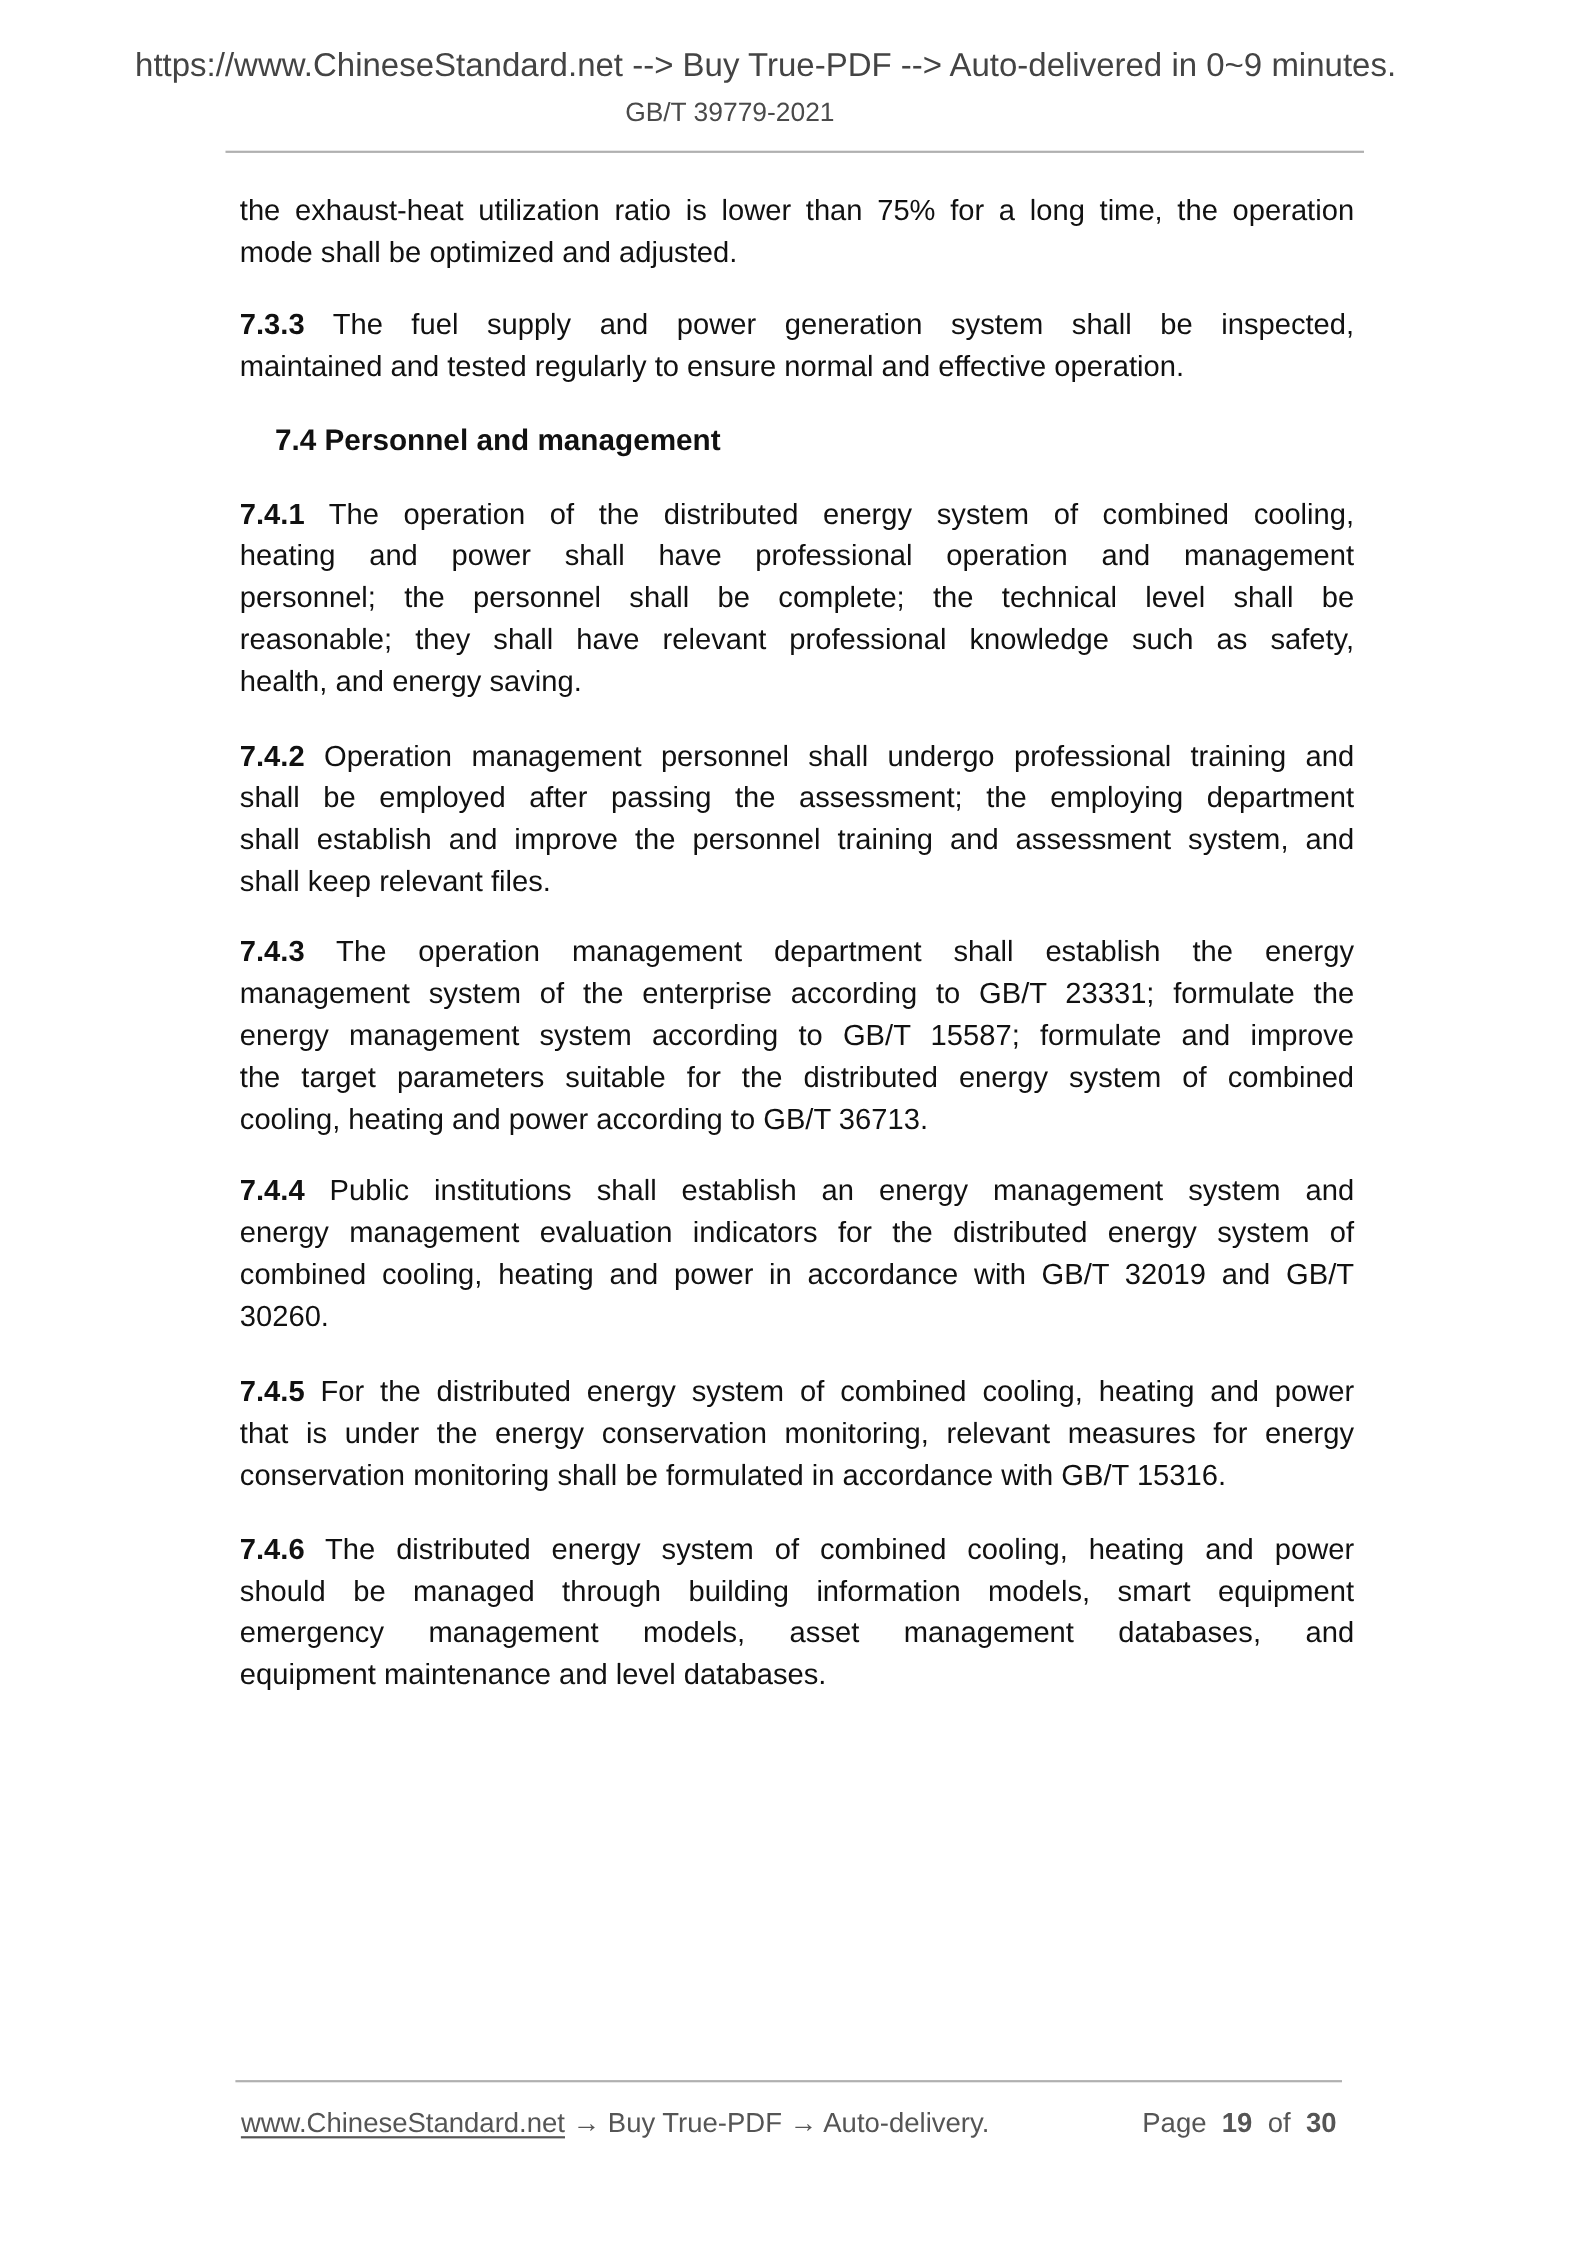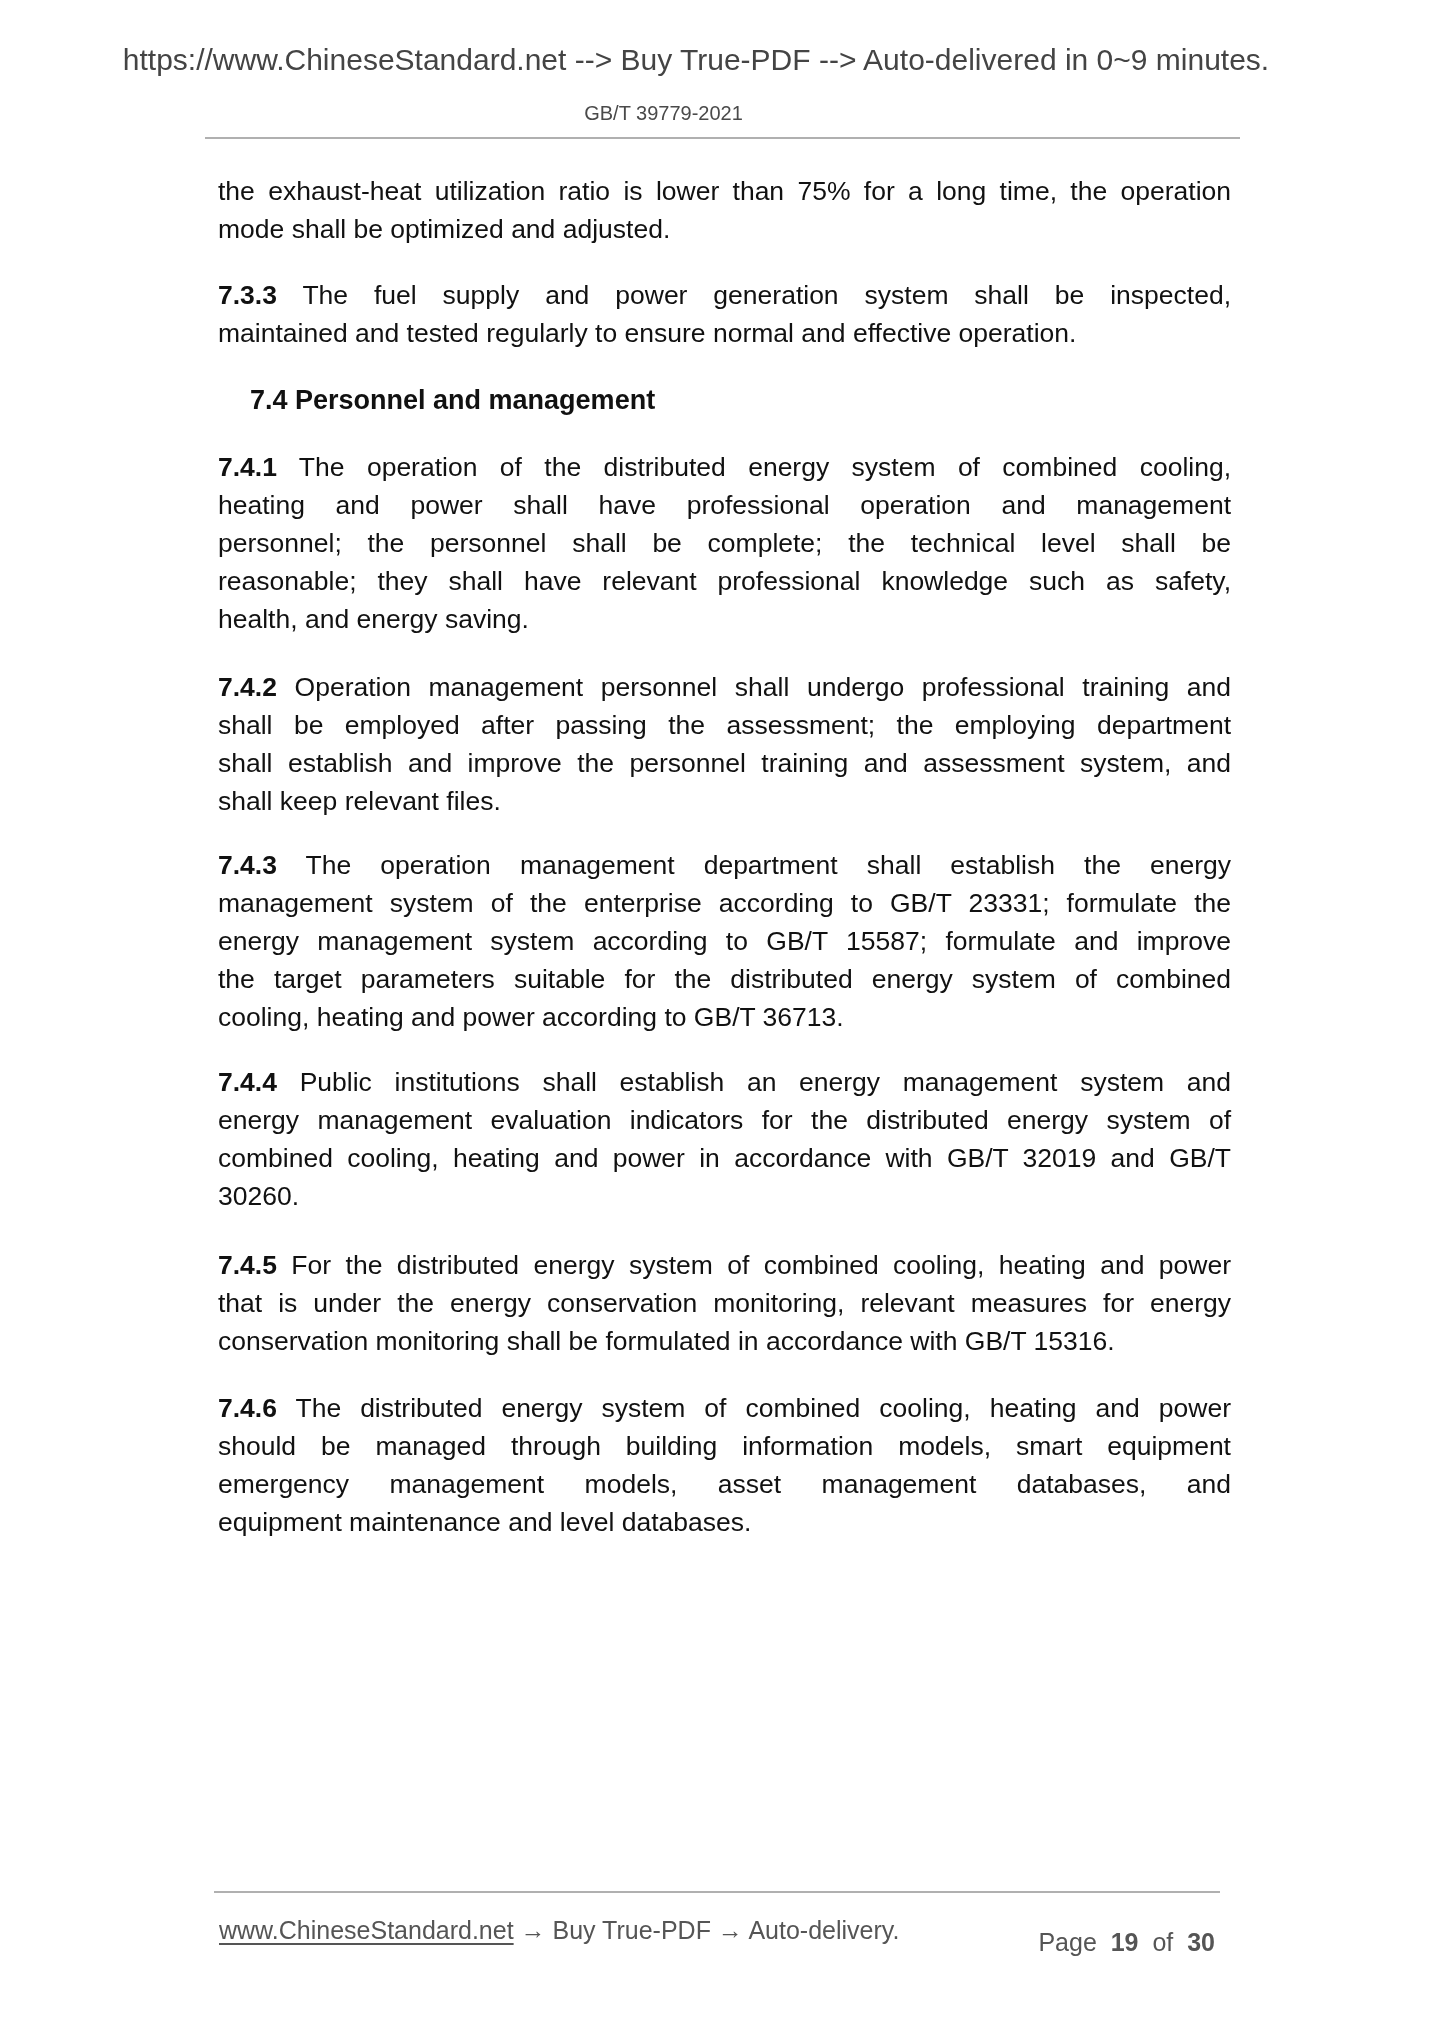--- a/index.html
+++ b/index.html
@@ -2,34 +2,34 @@
 <html><head>
 <meta charset="utf-8">
 <style>
   html, body { margin: 0; padding: 0; background: #ffffff; }
   body { width: 1445px; height: 2044px; position: relative; overflow: hidden;
          font-family: "Liberation Sans", sans-serif; color: #111111; }
   .hdr-line1 { position: absolute; left: 0; width: 1394px; top: 40px; text-align: center;
                font-size: 30px; line-height: 40px; color: #444444; white-space: nowrap; }
   .hdr-line1 span { display: inline-block; transform: translateX(-1px); }
   .hdr-line2 { position: absolute; left: 0; width: 1327px; top: 88px; text-align: center;
-               font-size: 20px; line-height: 30px; color: #4a4a4a; margin-top: 10px; }
+               font-size: 24px; line-height: 30px; color: #4a4a4a; }
   .rule { position: absolute; height: 0; border-top: 2px solid #b0b0b0; }
   .rule.top { left: 205px; width: 1035px; top: 137px; }
   .rule.bottom { left: 214px; width: 1006px; top: 1891px; }
   .para { position: absolute; left: 218px; width: 1013px; font-size: 26.5px; }
   .line { display: block; height: 38px; line-height: 38px; text-align: justify;
           text-align-last: justify; white-space: nowrap; overflow: visible; }
   .line.last { text-align: left; text-align-last: left; }
   .num, .heading { font-weight: bold; }
   .heading { font-size: 27px; margin-left: 32px; }
   .footer { position: absolute; top: 1912px; left: 219px; width: 1000px; height: 36px;
             font-size: 25px; line-height: 36px; color: #555555; }
   .footer .link { color: #555555; text-decoration: underline; text-underline-offset: 4px; }
-  .footer .page { position: absolute; right: 4px; top: 12px; }
+  .footer .page { position: absolute; right: 4px; top: 0; }
   .footer .page b { font-weight: bold; }
 </style>
 </head>
 <body>
 
 <div class="hdr-line1"><span>https://www.ChineseStandard.net --&gt; Buy True-PDF --&gt; Auto-delivered in 0~9 minutes.</span></div>
 <div class="hdr-line2">GB/T 39779-2021</div>
 <div class="rule top"></div>
 
 <div class="para" style="top:172px">

